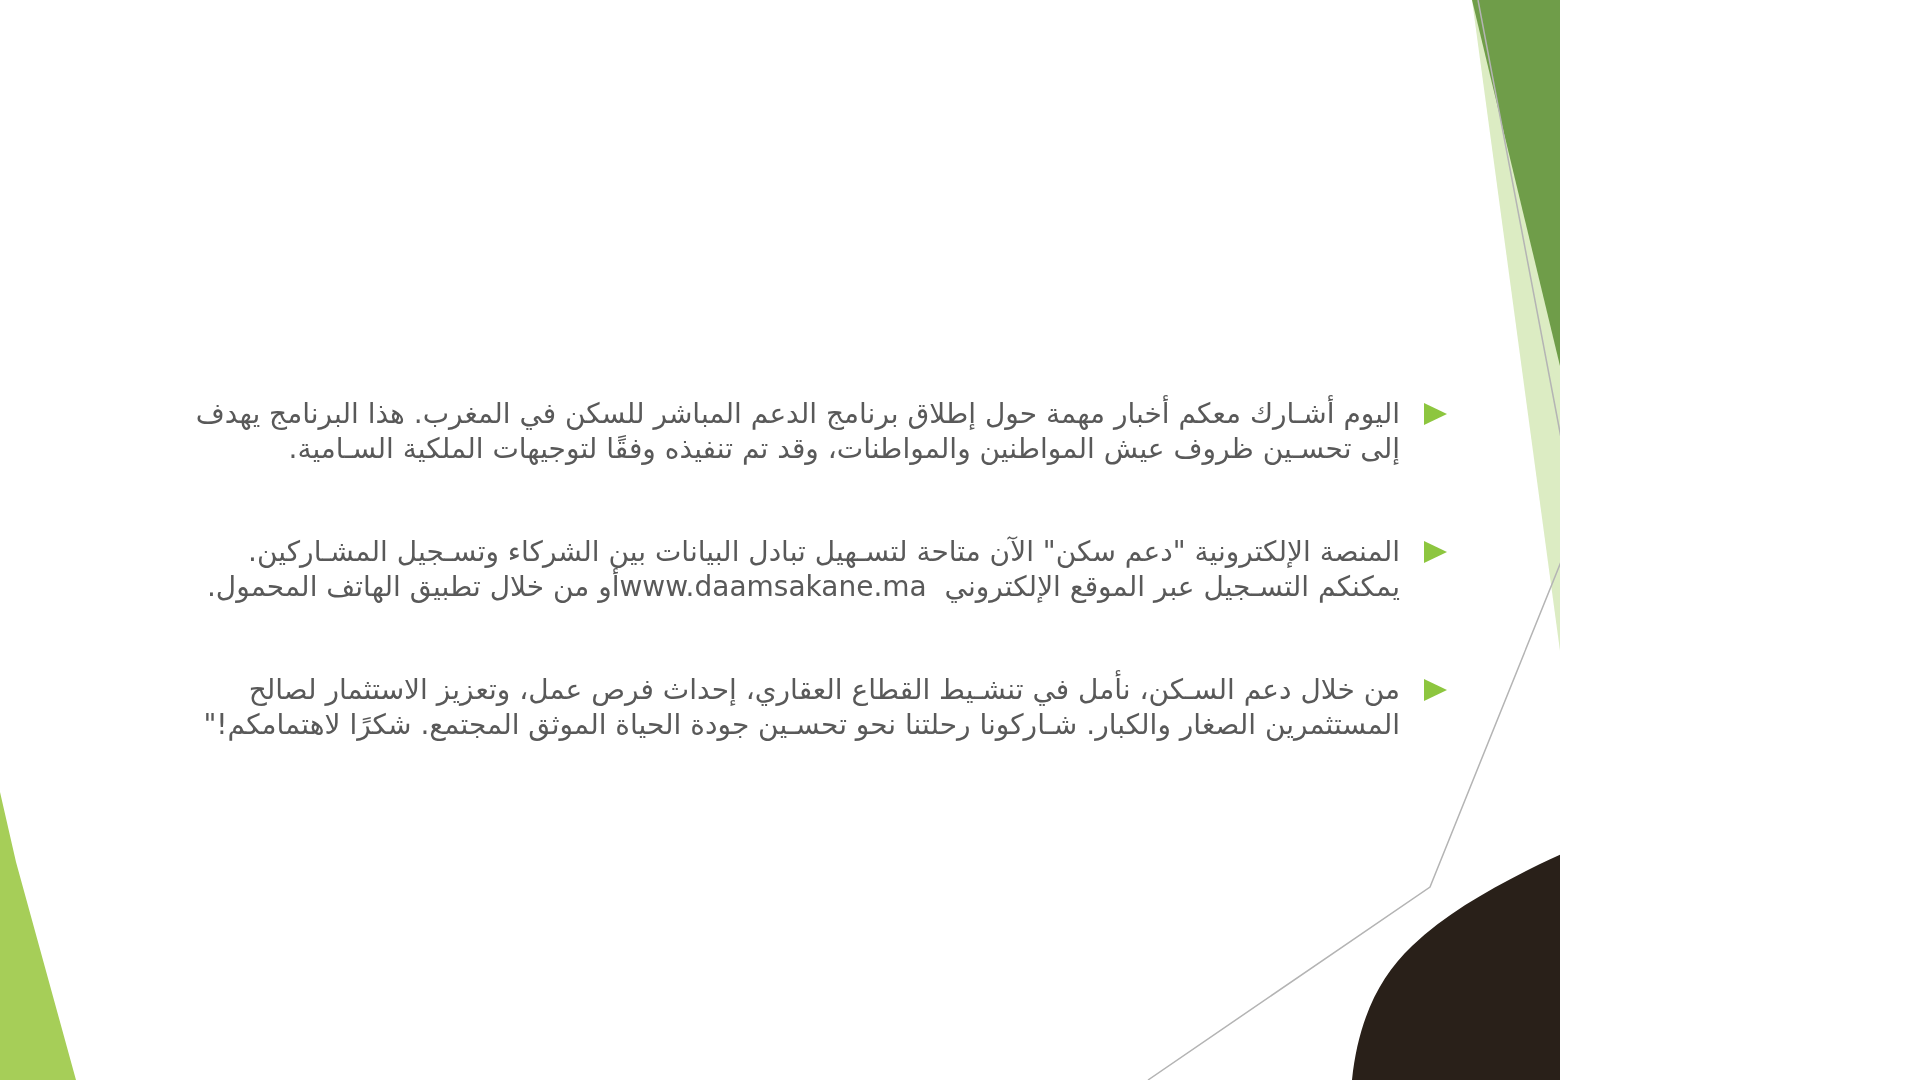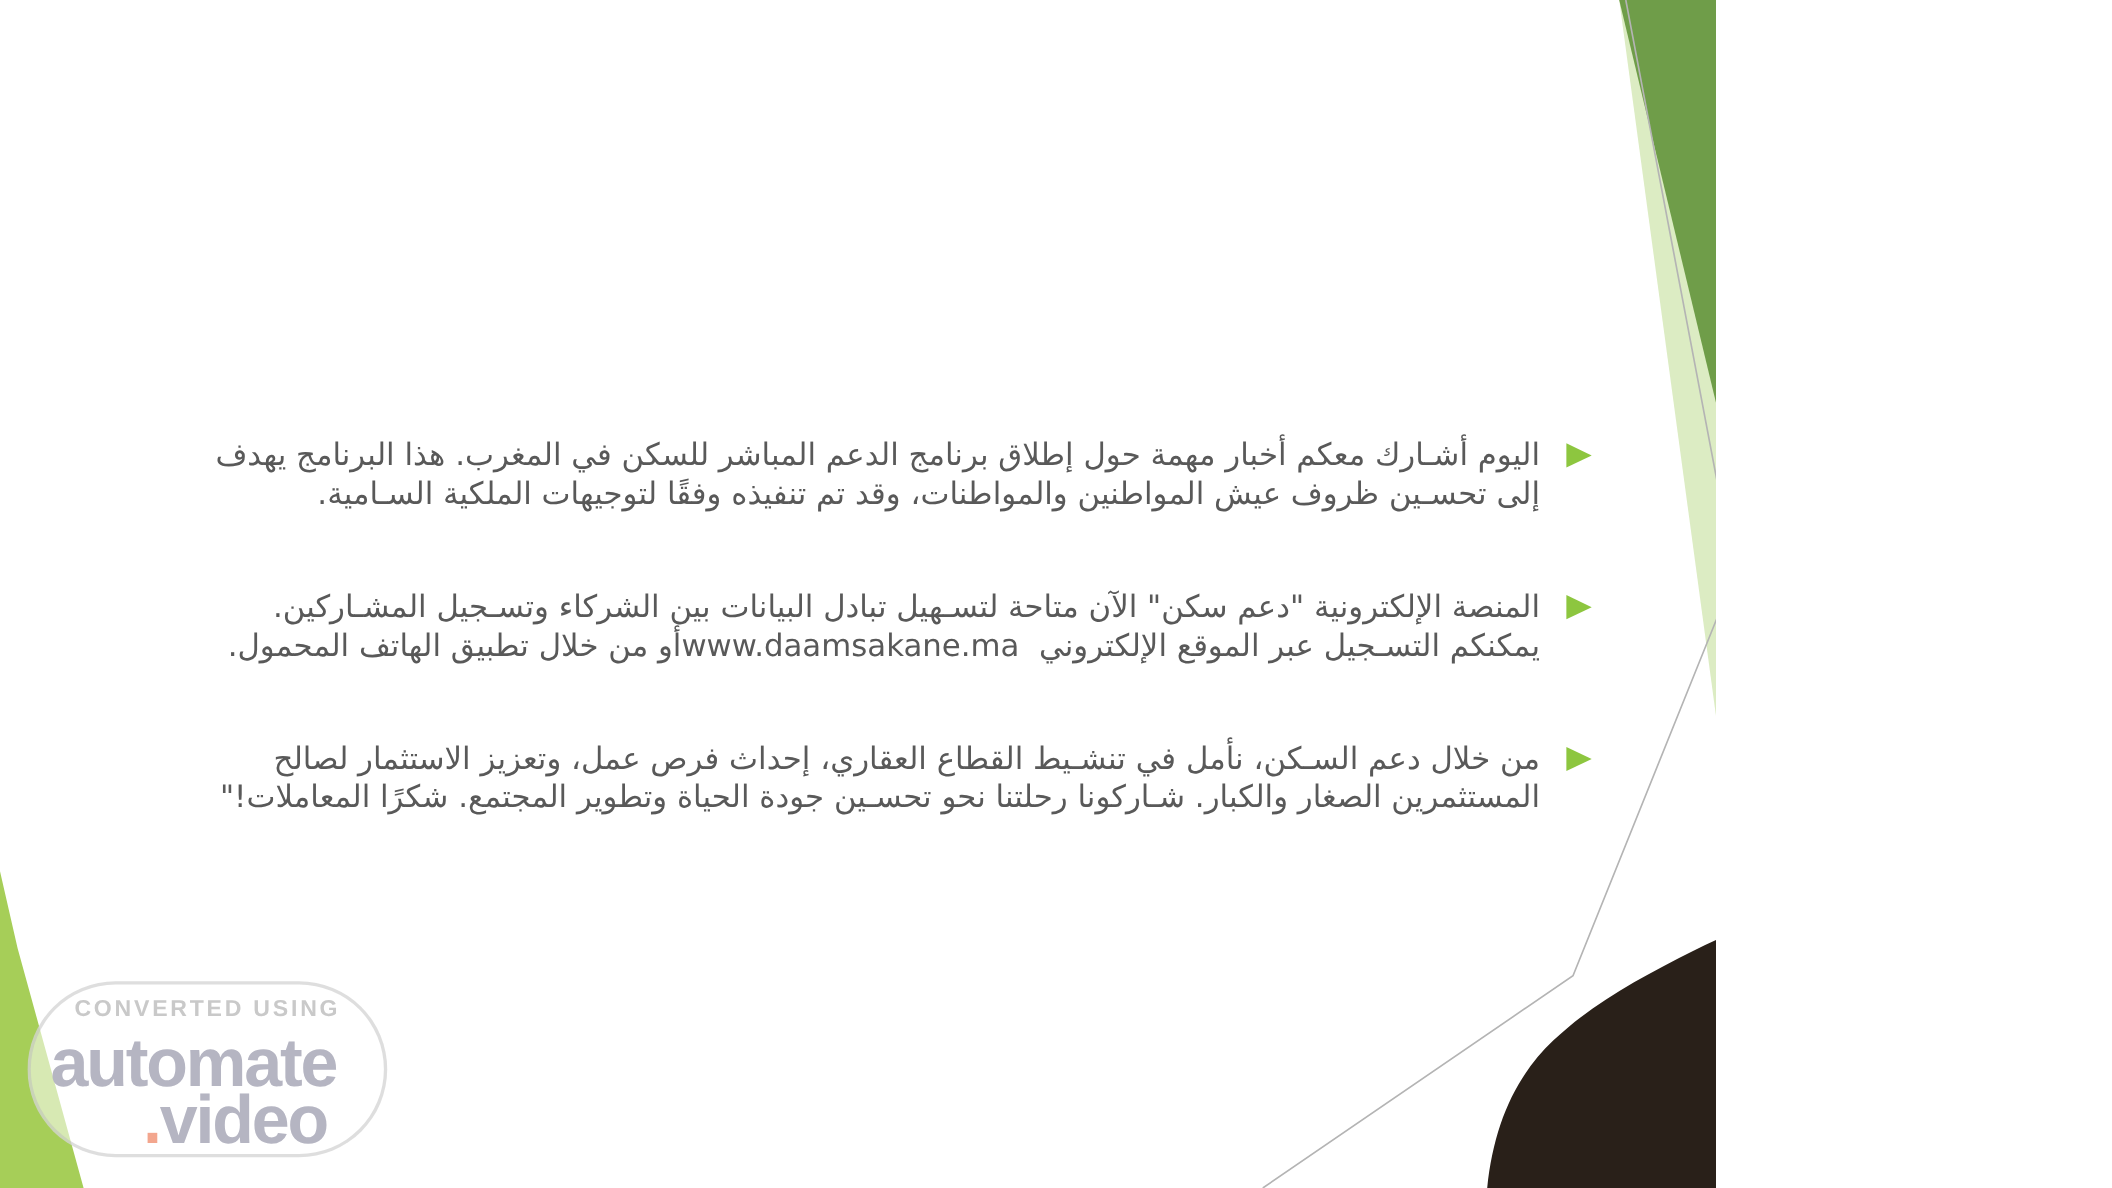--- a/index.html
+++ b/index.html
@@ -72,21 +72,21 @@
 إلى تحسـين ظروف عيش المواطنين والمواطنات، وقد تم تنفيذه وفقًا لتوجيهات الملكية السـامية.</div>
     </li>
     <li>
       <span class="tri"></span>
       <div class="btxt">المنصة الإلكترونية "دعم سكن" الآن متاحة لتسـهيل تبادل البيانات بين الشركاء وتسـجيل المشـاركين.
 يمكنكم التسـجيل عبر الموقع الإلكتروني  www.daamsakane.maأو من خلال تطبيق الهاتف المحمول.</div>
     </li>
     <li>
       <span class="tri"></span>
       <div class="btxt">من خلال دعم السـكن، نأمل في تنشـيط القطاع العقاري، إحداث فرص عمل، وتعزيز الاستثمار لصالح
-المستثمرين الصغار والكبار. شـاركونا رحلتنا نحو تحسـين جودة الحياة وتطوير المجتمع. شكرًا المعاملات!"</div>
+المستثمرين الصغار والكبار. شـاركونا رحلتنا نحو تحسـين جودة الحياة الموثق المجتمع. شكرًا لاهتمامكم!"</div>
     </li>
   </ul>
 
   <svg id="presenter" viewBox="1340 520 580 560" xmlns="http://www.w3.org/2000/svg">
     <g>
 
       <path d="M1600,860 L1766,860 L1802,1080 L1568,1080 Z" fill="#c9dceb"></path>
 
       <path d="M1642,780 L1642,872 Q1683,908 1724,872 L1724,780 Z" fill="#e2b695"></path>
       <path d="M1642,786 Q1683,812 1724,786 L1724,818 Q1683,840 1642,818 Z" fill="rgba(140,90,60,0.25)"></path>
@@ -166,19 +166,14 @@
       <path d="M1634,772 Q1641,790 1652,801" stroke="rgba(165,115,88,0.5)" stroke-width="2" fill="none"></path>
       <path d="M1732,770 Q1725,788 1714,799" stroke="rgba(165,115,88,0.5)" stroke-width="2" fill="none"></path>
 
       <path d="M1647,797 Q1683,789 1719,795 Q1714,820 1683,823 Q1652,819 1647,797 Z" fill="#6f413c"></path>
       <path d="M1654,798 Q1683,793 1712,797 Q1710,804 1683,806 Q1656,803 1654,798 Z" fill="#efe6da"></path>
       <path d="M1652,813 Q1683,831 1714,812 Q1704,826 1683,828 Q1662,827 1652,813 Z" fill="#d08f7e"></path>
       <path d="M1668,830 Q1683,838 1698,830" stroke="rgba(170,120,90,0.35)" stroke-width="2" fill="none"></path>
     </g>
   </svg>
 
-  <div id="watermark">
-    <div class="wm-caption">CONVERTED USING</div>
-    <div class="wm-brand">automate</div>
-    <div class="wm-domain"><span class="wm-dot">.</span><span>video</span></div>
-  </div>
 
 </div>
 
 </body></html>

